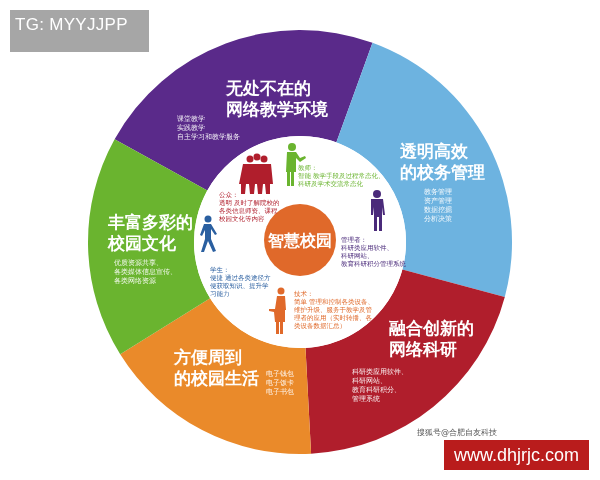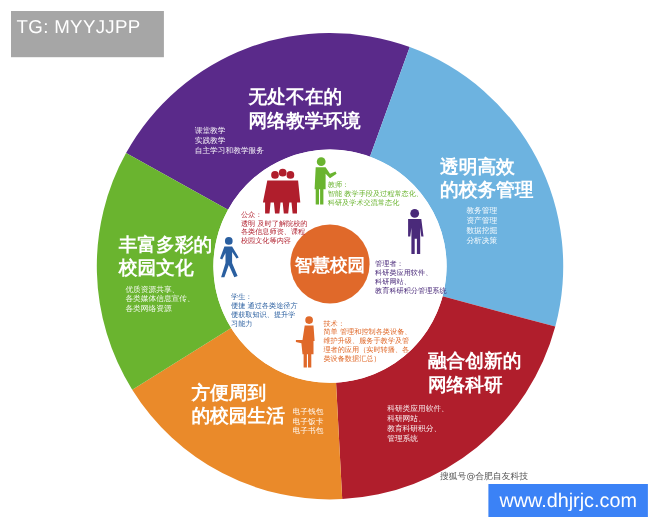--- a/index.html
+++ b/index.html
@@ -1,28 +1,28 @@
 <!DOCTYPE html>
 <html><head>
 <meta charset="utf-8">
 <style>
   html, body { margin:0; padding:0; }
   body { width:600px; height:480px; background:#ffffff; position:relative; overflow:hidden;
          font-family:"DejaVu Sans", "Liberation Sans", sans-serif; }
   .wm-top { position:absolute; left:10px; top:10px; width:139px; height:42px; background:#a6a6a6;
             color:#ffffff; font-family:"Liberation Sans", sans-serif; font-size:17px; line-height:30px;
             padding-left:5px; box-sizing:border-box; letter-spacing:0.3px; }
-  .wm-bot { position:absolute; left:444px; top:440px; width:145px; height:30px; background:#3b82f6;
+  .wm-bot { position:absolute; left:444px; top:440px; width:145px; height:30px; background:#b91c1c;
             color:#ffffff; font-family:"Liberation Sans", sans-serif; font-size:18px; line-height:30px;
             text-align:center; }
   svg { position:absolute; left:0; top:0; }
   .seg-title { font-weight:bold; fill:#ffffff; font-size:17px; }
   .seg-sub { fill:#ffffff; font-size:7px; opacity:0.92; }
   .inner-txt { font-size:6.5px; }
-  .credit { position:absolute; left:400px; top:427px; font-size:8px; color:#555; }
+  .credit { position:absolute; left:417px; top:427px; font-size:8px; color:#555; }
 </style>
 </head>
 <body>
 
 <div class="wm-top">TG: MYYJJPP</div>
 
 <svg width="600" height="480" viewBox="0 0 600 480">
 
   <path fill="#5a2a8a" d="M 114.6 139.2 A 212 212 0 0 1 372.5 42.8 L 336.3 142.4 A 106 106 0 0 0 207.3 190.6 Z"></path>
 

